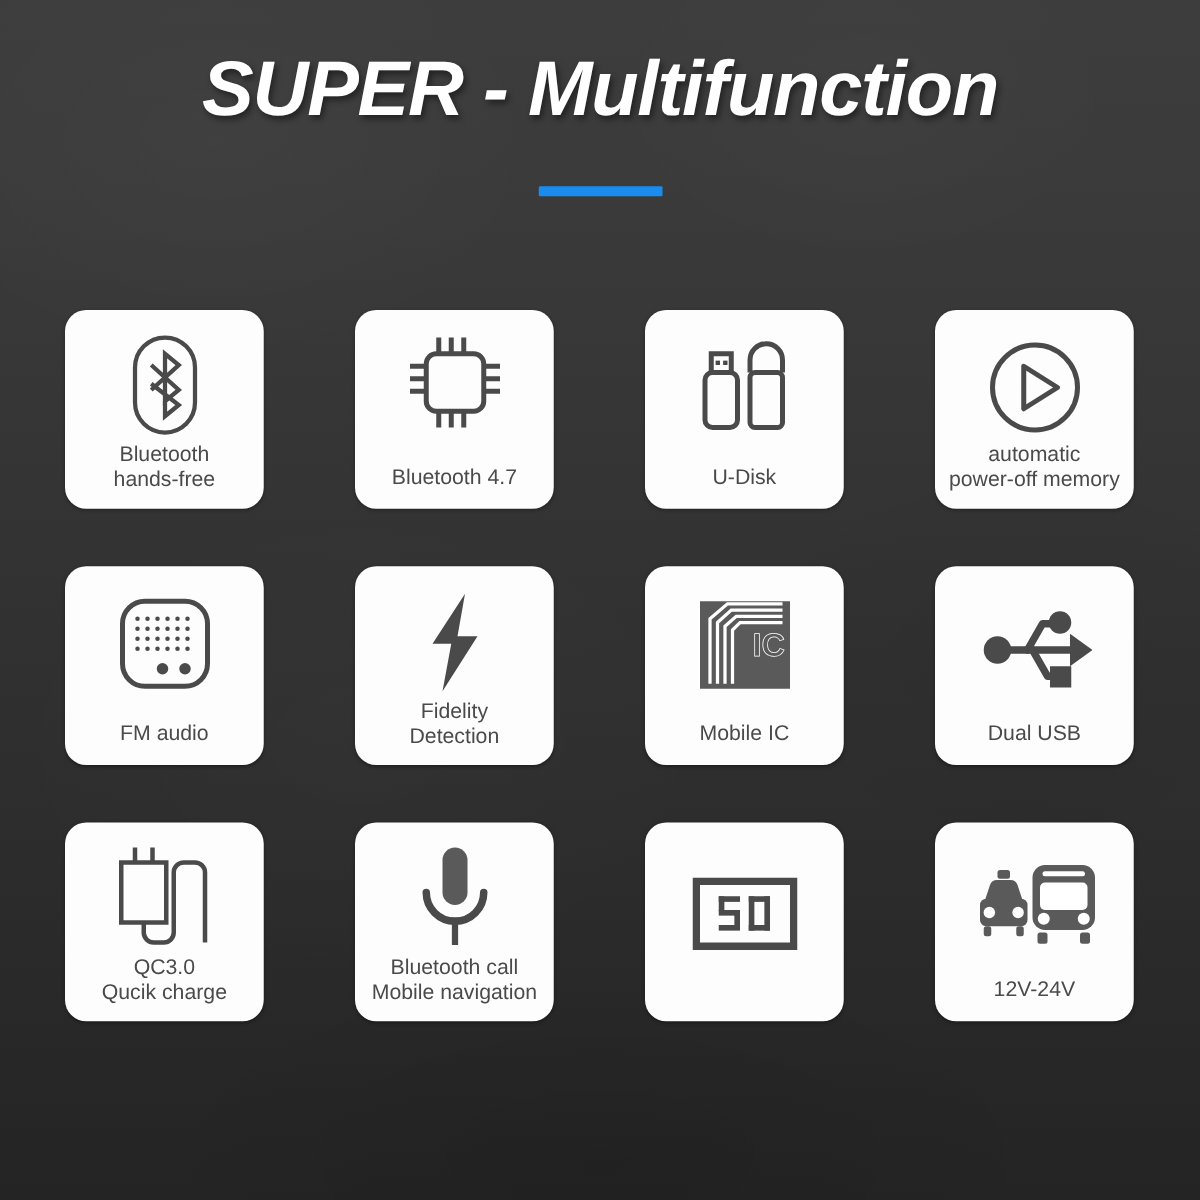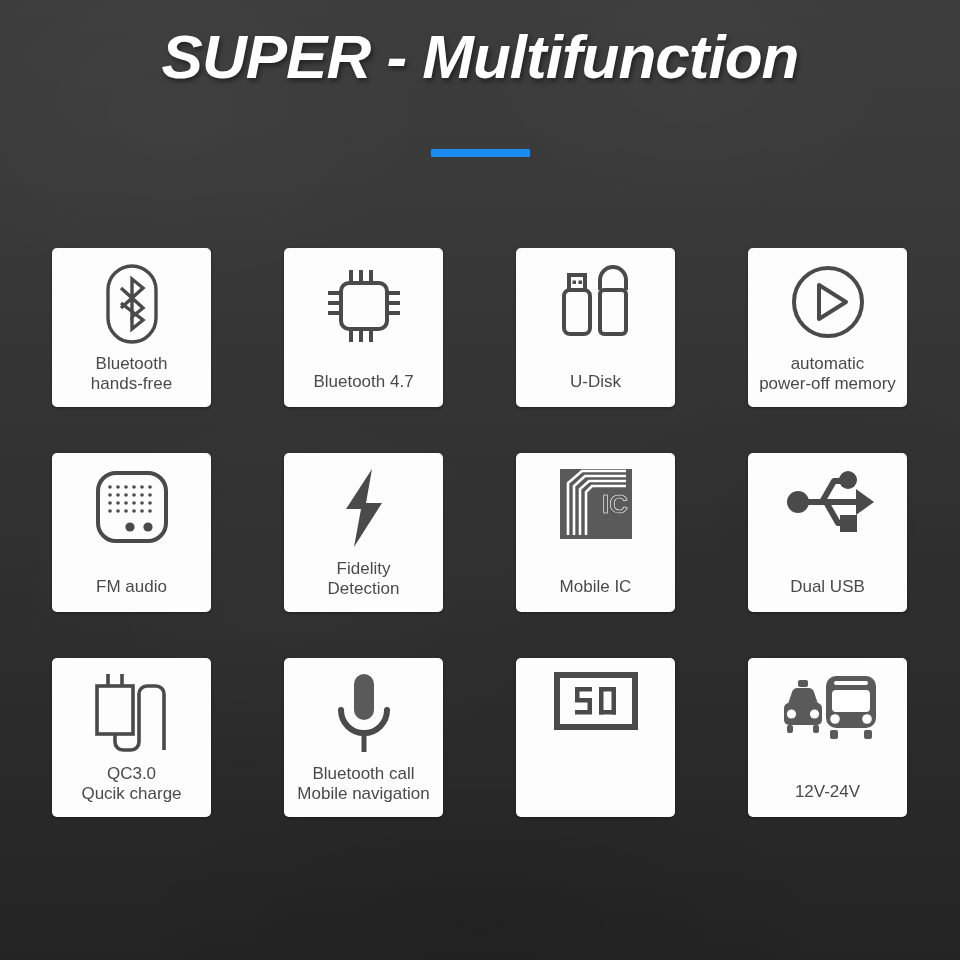--- a/index.html
+++ b/index.html
@@ -26,20 +26,21 @@
   .title-wrap { position: absolute; top: 24px; left: 0; width: 960px; text-align: center; }
   .title {
     color: #ffffff;
     font-size: 62px;
     font-weight: bold;
     font-style: italic;
     letter-spacing: -1px;
     line-height: 1.05;
     text-shadow: 2px 3px 5px rgba(0,0,0,.45);
     white-space: nowrap;
+    margin-top: 15px;
   }
   .divider {
     position: absolute; top: 149px; left: 431px;
     width: 99px; height: 8px;
     background: #1a8cf0;
     border-radius: 1px;
   }
 
   .grid {
     position: absolute;
@@ -47,27 +48,27 @@
     width: 856px;
     display: grid;
     grid-template-columns: repeat(4, 159px);
     grid-template-rows: repeat(3, 159px);
     column-gap: 73px;
     row-gap: 46px;
   }
   .card {
     width: 159px; height: 159px;
     background: #fdfdfd;
-    border-radius: 5px;
+    border-radius: 17px;
     position: relative;
     box-shadow: 0 1px 3px rgba(0,0,0,.35);
   }
   .card .icon-slot {
     position: absolute; top: 14px; left: 0; width: 159px; height: 88px;
-    display: flex; align-items: flex-start; justify-content: center;
+    display: flex; align-items: flex-end; justify-content: center;
   }
   .card .label {
     position: absolute; left: -24px; width: 207px;
     bottom: 14px;
     text-align: center;
     color: #4a4a4a;
     font-size: 17px;
     line-height: 1.22;
     white-space: pre-line;
   }

